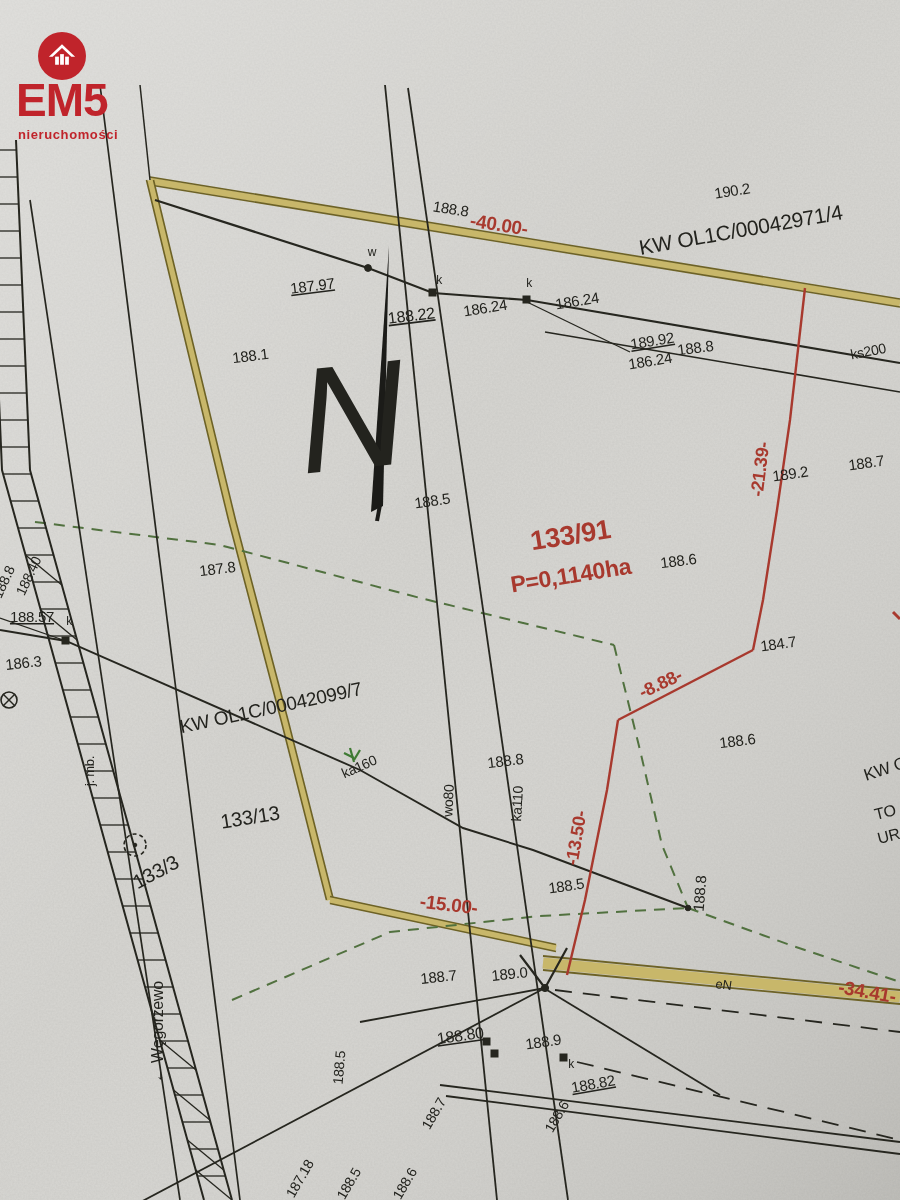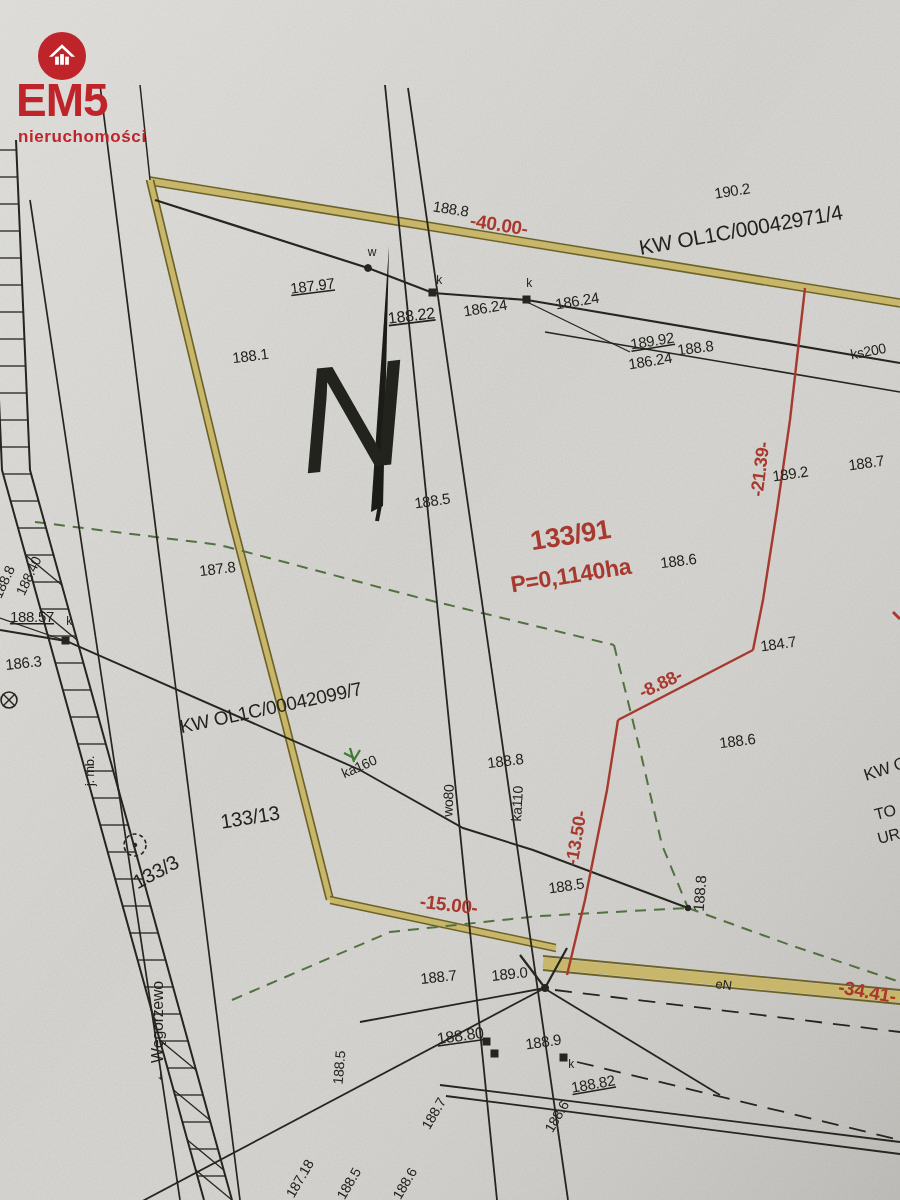--- a/index.html
+++ b/index.html
@@ -7,21 +7,21 @@
         background:#d7d6d2;font-family:"Liberation Sans",sans-serif;}
   #mapsvg{position:absolute;left:0;top:0;width:900px;height:1200px;}
   .lbl{font-family:"Liberation Sans",sans-serif;letter-spacing:-0.3px;}
   .lbl.u{text-decoration:underline;}
   
   #logo{position:absolute;left:0;top:0;width:200px;height:180px;z-index:5;margin-top:19px;}
   #logo-circle{position:absolute;left:38px;top:13px;width:48px;height:48px;border-radius:50%;
                background:#c0242b;display:flex;align-items:center;justify-content:center;}
   #logo-brand{position:absolute;left:16px;top:58px;font-size:46px;font-weight:800;
               color:#c0242b;letter-spacing:-1px;line-height:1;}
-  #logo-sub{position:absolute;left:18px;top:108px;font-size:17px;font-weight:600;
+  #logo-sub{position:absolute;left:18px;top:108px;font-size:13px;font-weight:600;
             color:#c0242b;letter-spacing:0.6px;}
 </style>
 </head>
 <body>
 
 <div id="page">
 
   <svg id="mapsvg" viewBox="0 0 900 1200" xmlns="http://www.w3.org/2000/svg">
     <defs>
       <filter id="grain" x="0" y="0" width="100%" height="100%">

